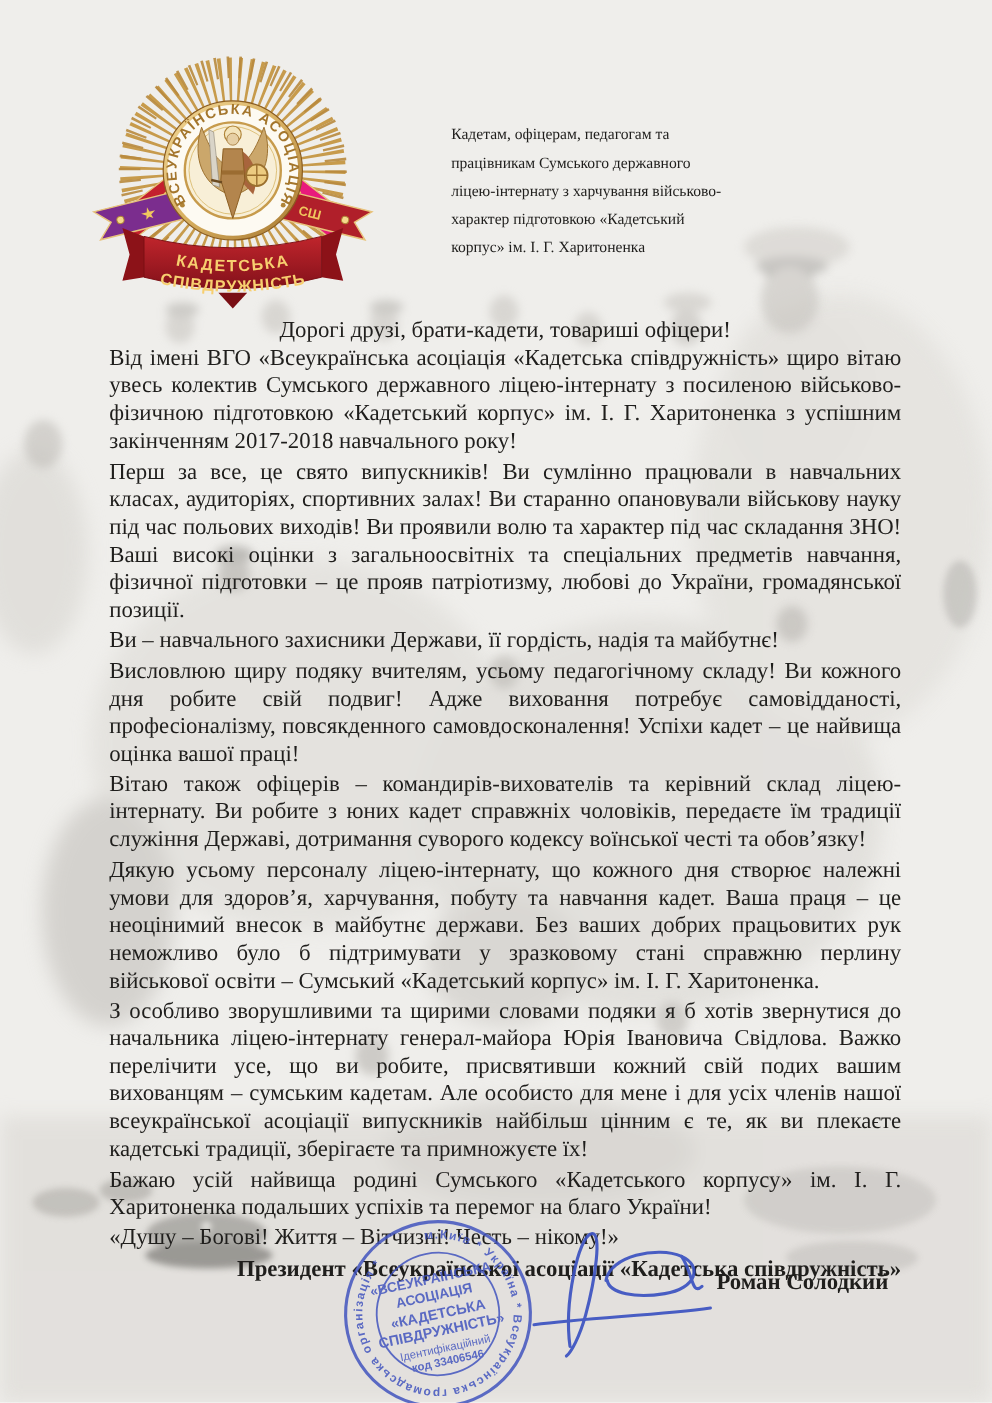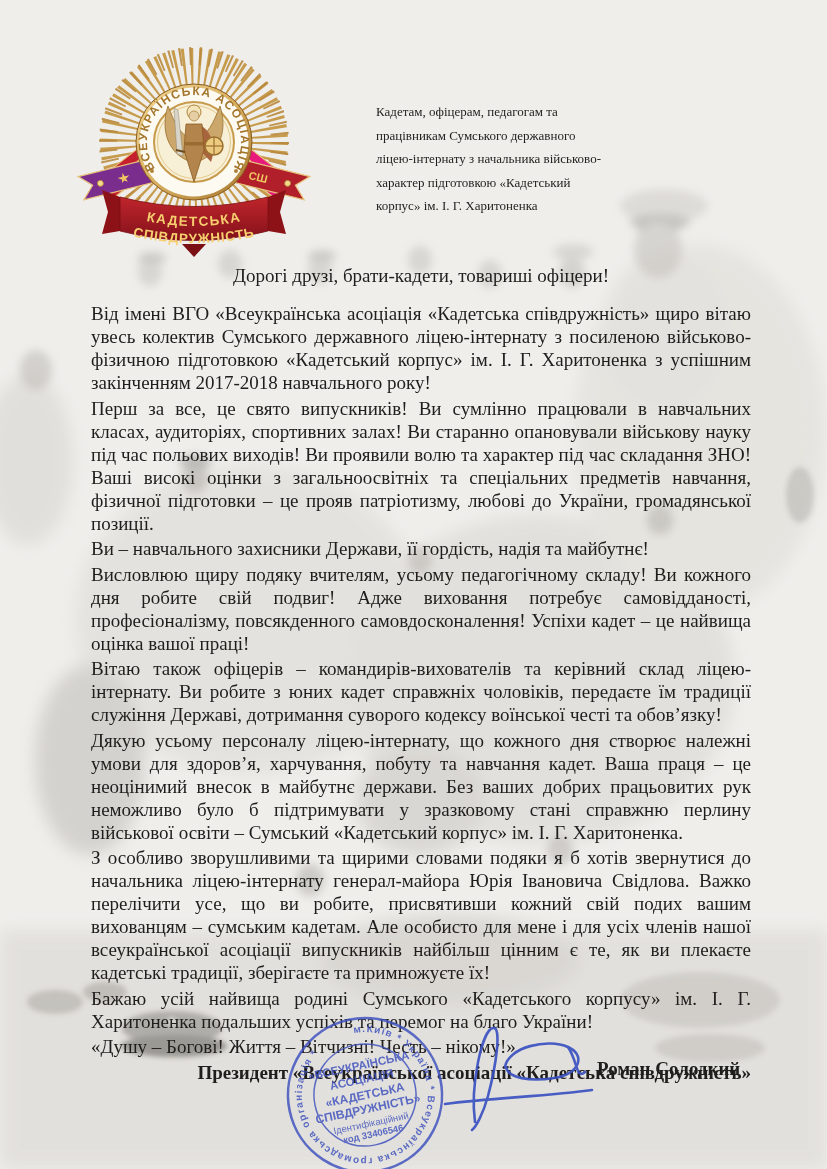--- a/index.html
+++ b/index.html
@@ -20,21 +20,21 @@
 
   .address{
     position:absolute;left:376px;top:100px;width:404px;
     font-size:13px;line-height:23.5px;
   }
   .letter{
     position:absolute;left:91px;top:264px;width:660px;
     font-size:19px;line-height:23px;
   }
   .letter p{margin:0 0 2.5px 0;text-align:justify;}
-  .letter p.salutation{text-align:center;margin-bottom:15px;}
+  .letter p.salutation{text-align:center;margin-bottom:0;}
   .letter p.motto{text-align:left;}
   .letter p.president{font-weight:bold;text-align:right;margin-top:1px;}
 
   .stamp{position:absolute;left:265px;top:995px;width:200px;height:200px;opacity:.84;}
   .signature{position:absolute;left:430px;top:1010px;width:180px;height:135px;opacity:.92;}
   .signer-name{
     position:absolute;left:597px;top:1058px;
     font-size:19px;font-weight:bold;line-height:22px;
   }
   .stamp-sans{font-family:"Liberation Sans",sans-serif;}
@@ -178,21 +178,21 @@
       </text>
       <text class="emblem-sans" font-size="13.5" font-weight="bold" fill="#f7cf6f" letter-spacing="0.8">
         <textPath href="#ribbonT2" startOffset="50%" text-anchor="middle">СПІВДРУЖНІСТЬ</textPath>
       </text>
     </g>
   </svg>
 
   <div class="address">
     <div>Кадетам, офіцерам, педагогам та</div>
     <div>працівникам Сумського державного</div>
-    <div>ліцею-інтернату з начальника військово-</div>
+    <div>ліцею-інтернату з харчування військово-</div>
     <div>характер підготовкою «Кадетський</div>
     <div>корпус» ім. І. Г. Харитоненка</div>
   </div>
 
   <div class="letter">
     <p class="salutation">Дорогі друзі, брати-кадети, товариші офіцери!</p>
     <p>Від імені ВГО «Всеукраїнська асоціація «Кадетська співдружність» щиро вітаю увесь колектив Сумського державного ліцею-інтернату з посиленою військово-фізичною підготовкою «Кадетський корпус» ім. І. Г. Харитоненка з успішним закінченням 2017-2018 навчального року!</p>
     <p>Перш за все, це свято випускників! Ви сумлінно працювали в навчальних класах, аудиторіях, спортивних залах! Ви старанно опановували військову науку під час польових виходів! Ви проявили волю та характер під час складання ЗНО! Ваші високі оцінки з загальноосвітніх та спеціальних предметів навчання, фізичної підготовки – це прояв патріотизму, любові до України, громадянської позиції.</p>
     <p>Ви – навчального захисники Держави, її гордість, надія та майбутнє!</p>
     <p>Висловлюю щиру подяку вчителям, усьому педагогічному складу! Ви кожного дня робите свій подвиг! Адже виховання потребує самовідданості, професіоналізму, повсякденного самовдосконалення! Успіхи кадет – це найвища оцінка вашої праці!</p>

